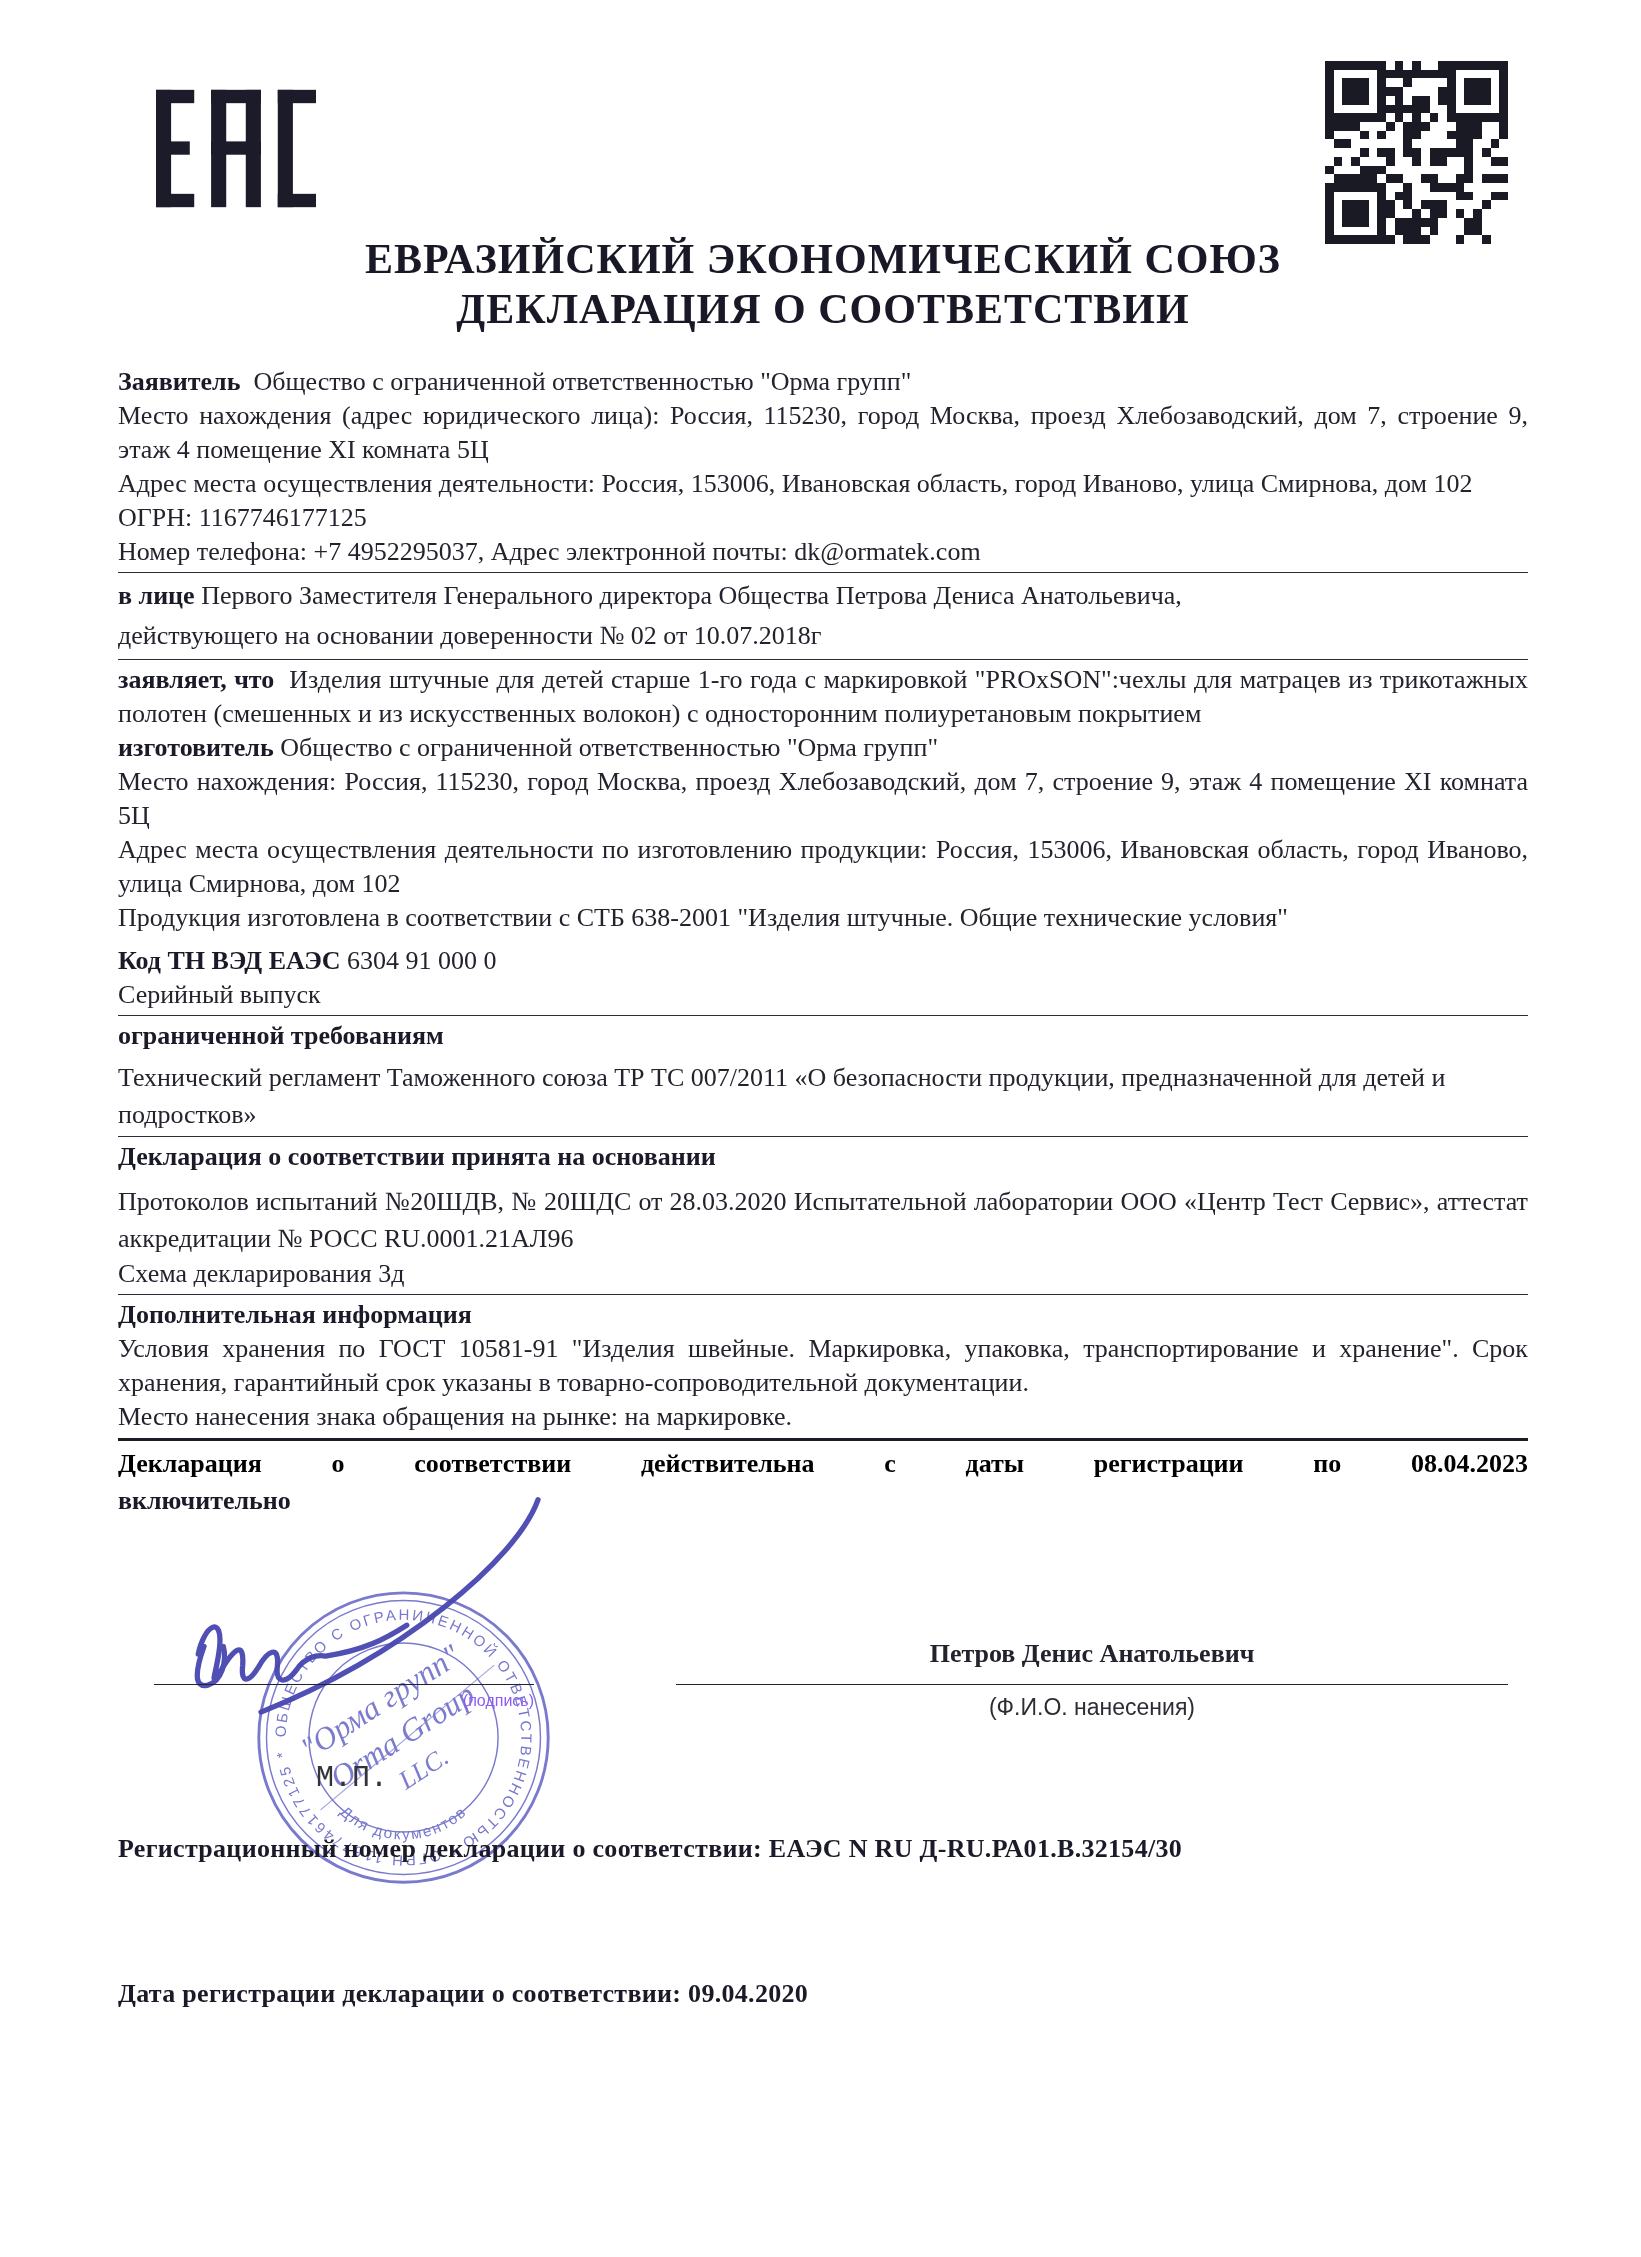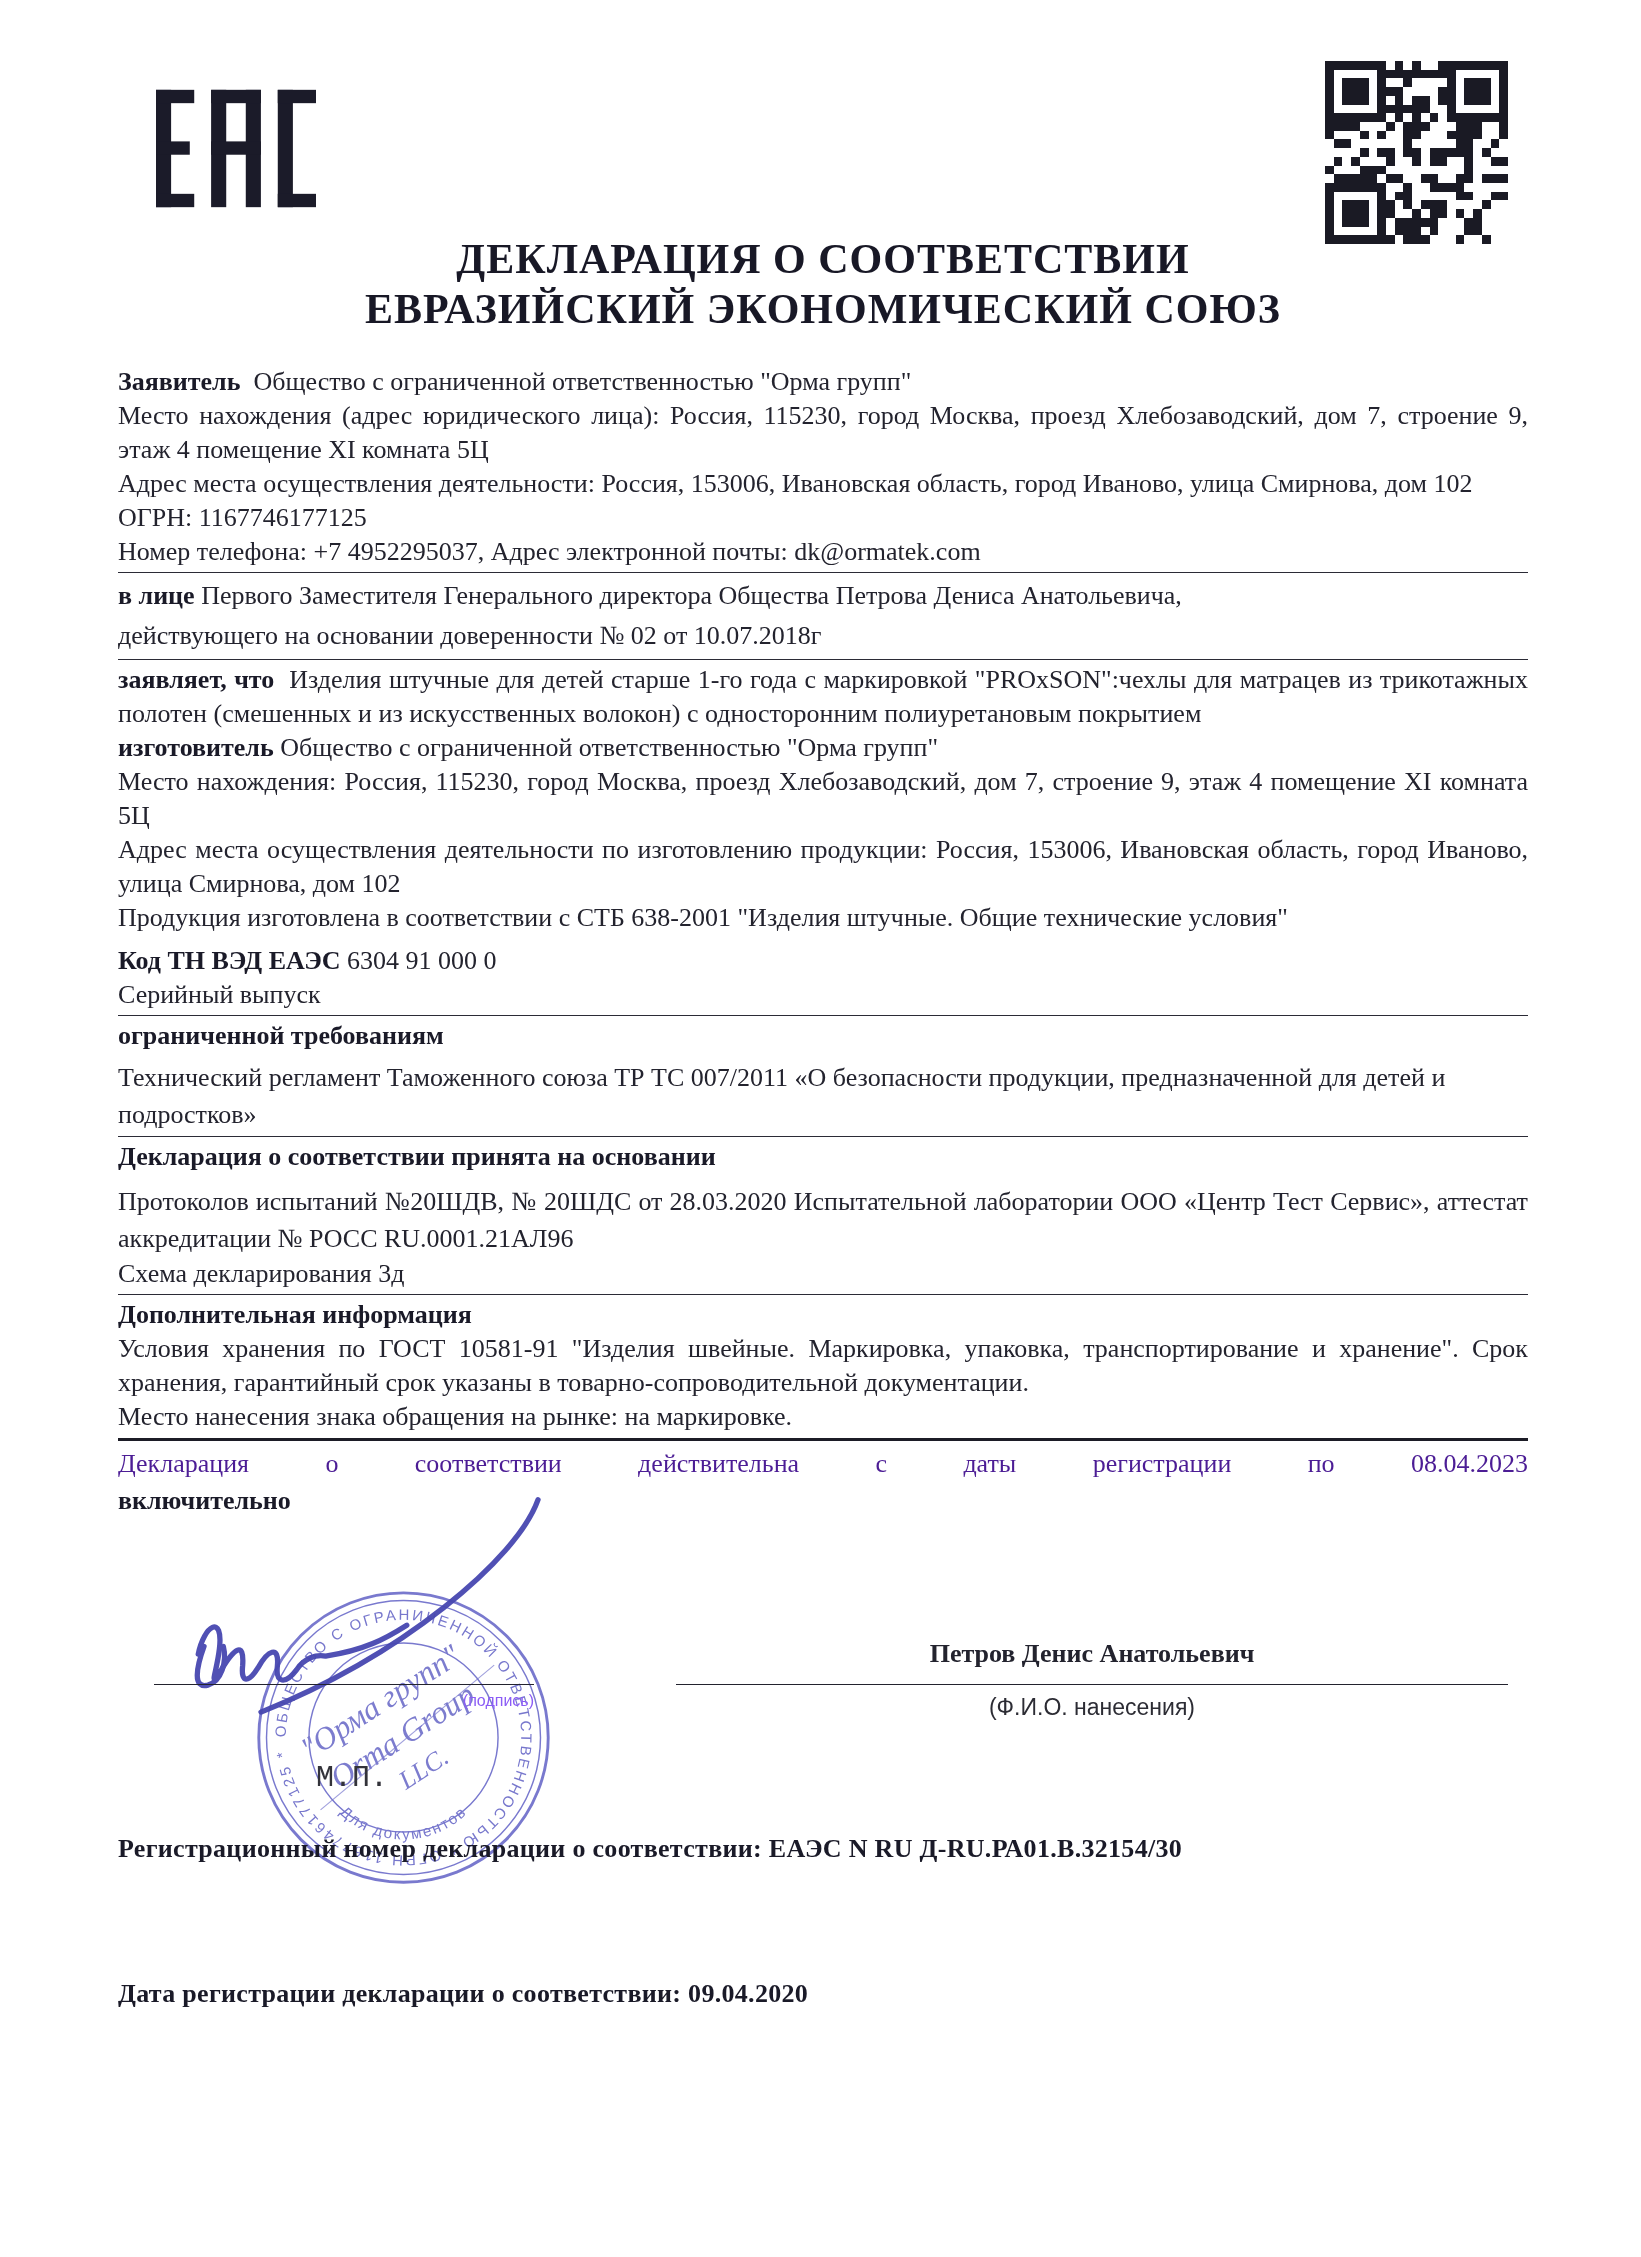--- a/index.html
+++ b/index.html
@@ -15,21 +15,21 @@
   
   .body{position:absolute;left:118px;top:365px;width:1410px;font-size:26px;line-height:34px;}
   .para{margin:0;text-align:justify;}
   .para.nj{text-align:left;}
   .para b,.para .lead{font-weight:bold;color:#1a1a28;}
   .hname{margin:0;font-weight:bold;color:#1a1a28;text-align:left;}
   .rule{border:none;border-top:1.9px solid #2b2b36;margin:2.9px 0 2.9px 0;}
   .rule.thick{border-top:3.9px solid #1c1c26;margin:3.9px 0 3.9px 0;}
   .mt6{margin-top:5.8px;}
   .mt10{margin-top:9.7px;}
-  .validity{font-weight:normal;color:#4c1d95;text-align:justify;-moz-text-align-last:justify;text-align-last:justify;line-height:37px;margin:1.9px 0 0 0;}
+  .validity{font-weight:bold;color:#000000;text-align:justify;-moz-text-align-last:justify;text-align-last:justify;line-height:37px;margin:1.9px 0 0 0;}
   .validity2{font-weight:bold;color:#1a1a28;text-align:left;line-height:37px;margin:0;}
   
   .sline{position:absolute;border-top:1.9px solid #23232e;}
   .sline.left{left:154px;top:1684px;width:380px;}
   .sline.right{left:676px;top:1684px;width:832px;}
   .sign-caption{position:absolute;left:154px;top:1692px;width:380px;text-align:right;
     font-family:"Liberation Sans", sans-serif;font-size:16px;color:#8b5cf6;}
   .fio-name{position:absolute;left:676px;top:1639px;width:832px;text-align:center;font-size:26px;color:#23232e;font-weight:bold;}
   .fio-caption{position:absolute;left:676px;top:1694px;width:832px;text-align:center;
     font-family:"Liberation Sans", sans-serif;font-size:23px;color:#2c2c34;}
@@ -294,22 +294,22 @@
       <rect x="6" y="20" width="1" height="1" fill="#1a1a24"></rect>
       <rect x="7" y="20" width="1" height="1" fill="#1a1a24"></rect>
       <rect x="9" y="20" width="1" height="1" fill="#1a1a24"></rect>
       <rect x="10" y="20" width="1" height="1" fill="#1a1a24"></rect>
       <rect x="11" y="20" width="1" height="1" fill="#1a1a24"></rect>
       <rect x="15" y="20" width="1" height="1" fill="#1a1a24"></rect>
       <rect x="18" y="20" width="1" height="1" fill="#1a1a24"></rect>
     </svg>
 
   <div class="title">
+    <div>ЕВРАЗИЙСКИЙ ЭКОНОМИЧЕСКИЙ СОЮЗ</div>
     <div>ДЕКЛАРАЦИЯ О СООТВЕТСТВИИ</div>
-    <div>ЕВРАЗИЙСКИЙ ЭКОНОМИЧЕСКИЙ СОЮЗ</div>
   </div>
 
   <div class="body">
     <p class="para nj"><b>Заявитель</b>&nbsp;&nbsp;<span>Общество с ограниченной ответственностью "Орма групп"</span></p>
     <p class="para">Место нахождения (адрес юридического лица): Россия, 115230, город Москва, проезд Хлебозаводский, дом 7, строение 9, этаж 4 помещение XI комната 5Ц</p>
     <p class="para">Адрес места осуществления деятельности: Россия, 153006, Ивановская область, город Иваново, улица Смирнова, дом 102</p>
     <p class="para nj">ОГРН: 1167746177125</p>
     <p class="para nj">Номер телефона: +7 4952295037, Адрес электронной почты: dk@ormatek.com</p>
 
     <div class="rule"></div>

